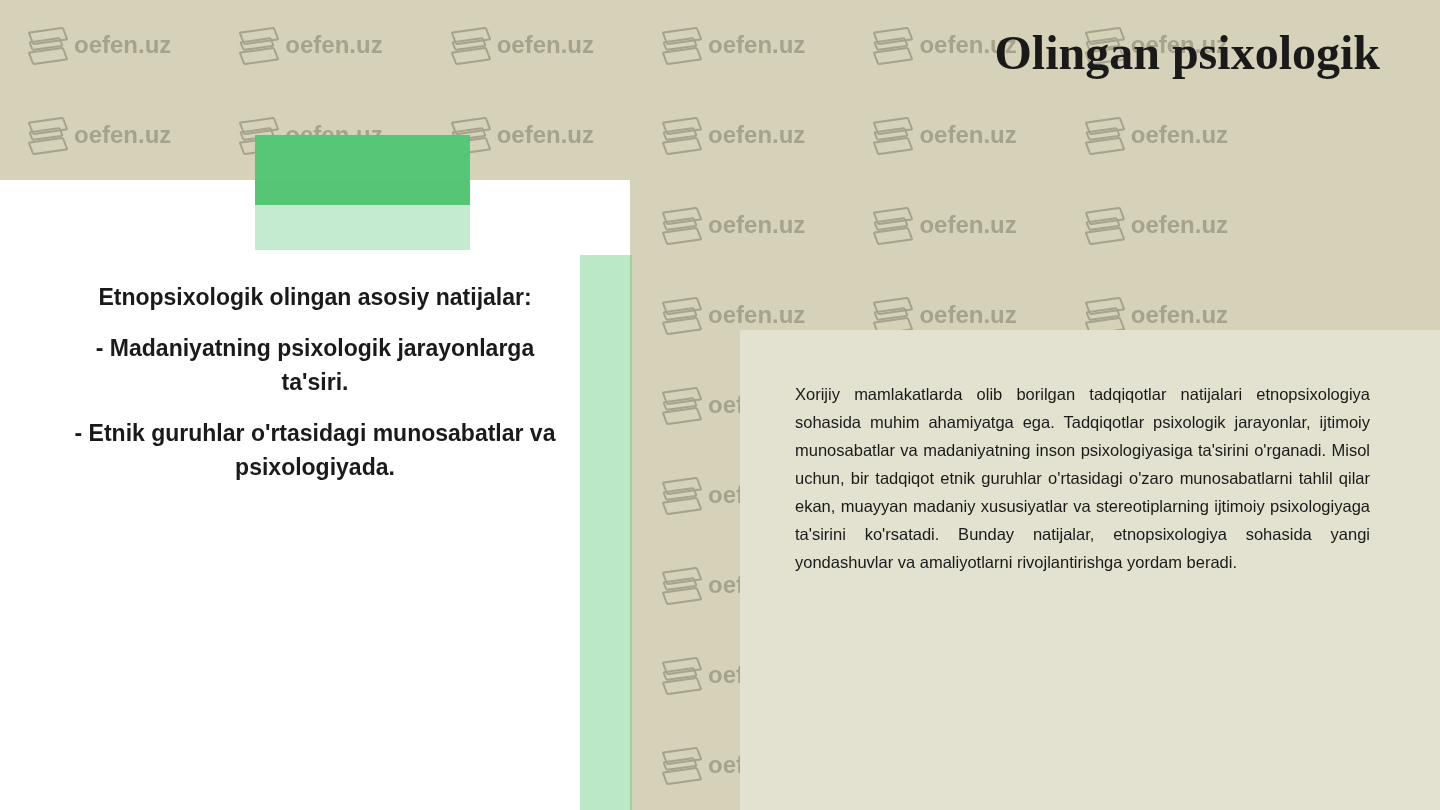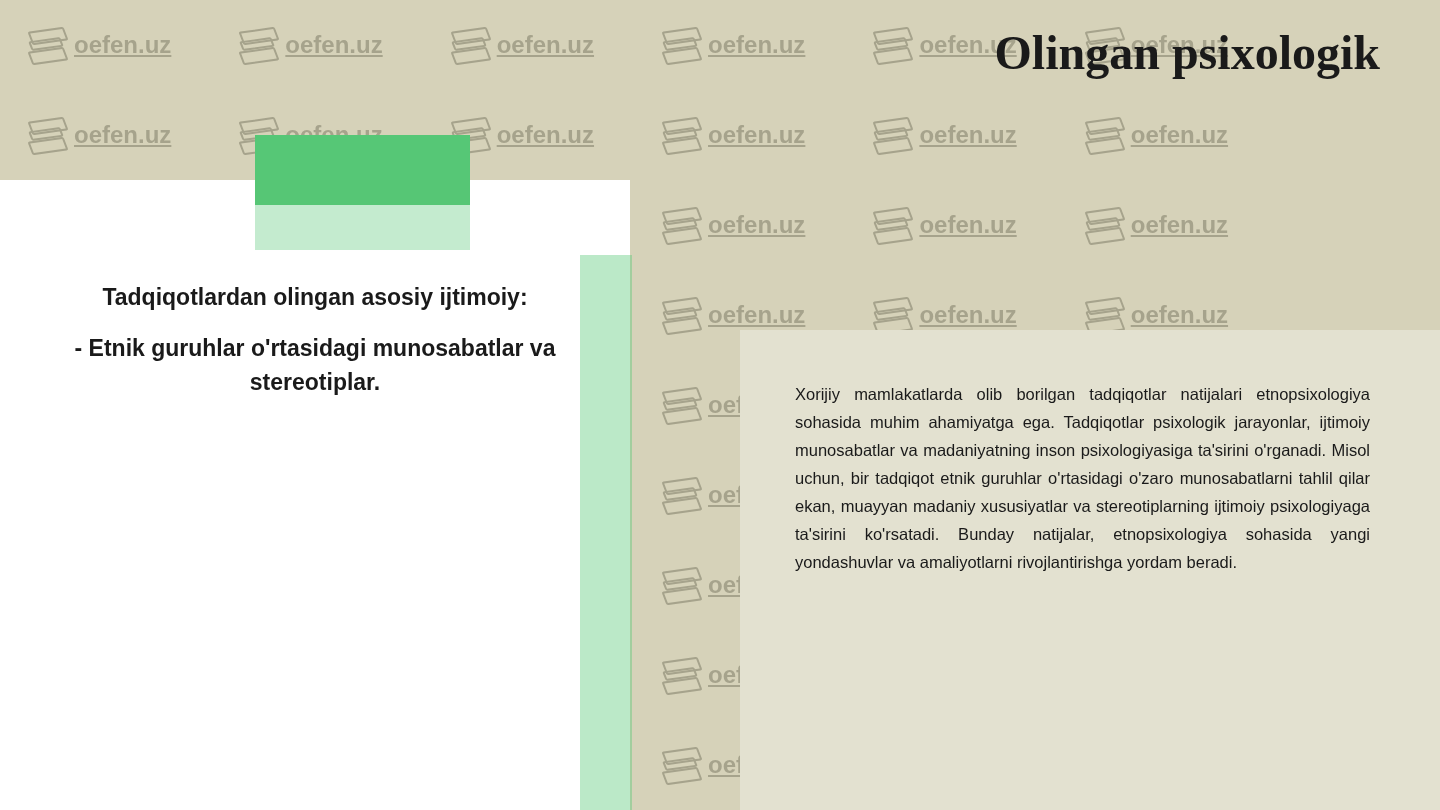--- a/index.html
+++ b/index.html
@@ -33,21 +33,20 @@
       align-items: center;
     }
     .watermark-item {
       display: flex;
       align-items: center;
       gap: 12px;
       color: #a6a38c;
       font-size: 24px;
       font-weight: 600;
       white-space: nowrap;
-      text-decoration: underline;
     }
     .watermark-icon {
       width: 32px;
       height: 32px;
       position: relative;
     }
     .watermark-icon::before,
     .watermark-icon::after,
     .watermark-icon span {
       content: '';
@@ -481,22 +480,23 @@
         </div>
         <span>oefen.uz</span>
       </div>
   </div>
 </div>
 
 <h1 class="title">Olingan psixologik</h1>
 
 <div class="left-card">
   <div class="left-card-content">
-    <p>Tadqiqotlardan olingan asosiy ijtimoiy:</p>
-    <p>- Etnik guruhlar o'rtasidagi munosabatlar va stereotiplar.</p>
+    <p>Etnopsixologik olingan asosiy natijalar:</p>
+    <p>- Madaniyatning psixologik jarayonlarga ta'siri.</p>
+    <p>- Etnik guruhlar o'rtasidagi munosabatlar va psixologiyada.</p>
   </div>
 </div>
 
 <div class="green-block-top"></div>
 <div class="green-block-overlap"></div>
 <div class="green-strip"></div>
 
 <div class="right-card">
   <p class="right-card-text">Xorijiy mamlakatlarda olib borilgan tadqiqotlar natijalari etnopsixologiya sohasida muhim ahamiyatga ega. Tadqiqotlar psixologik jarayonlar, ijtimoiy munosabatlar va madaniyatning inson psixologiyasiga ta'sirini o'rganadi. Misol uchun, bir tadqiqot etnik guruhlar o'rtasidagi o'zaro munosabatlarni tahlil qilar ekan, muayyan madaniy xususiyatlar va stereotiplarning ijtimoiy psixologiyaga ta'sirini ko'rsatadi. Bunday natijalar, etnopsixologiya sohasida yangi yondashuvlar va amaliyotlarni rivojlantirishga yordam beradi.</p>
 </div>

